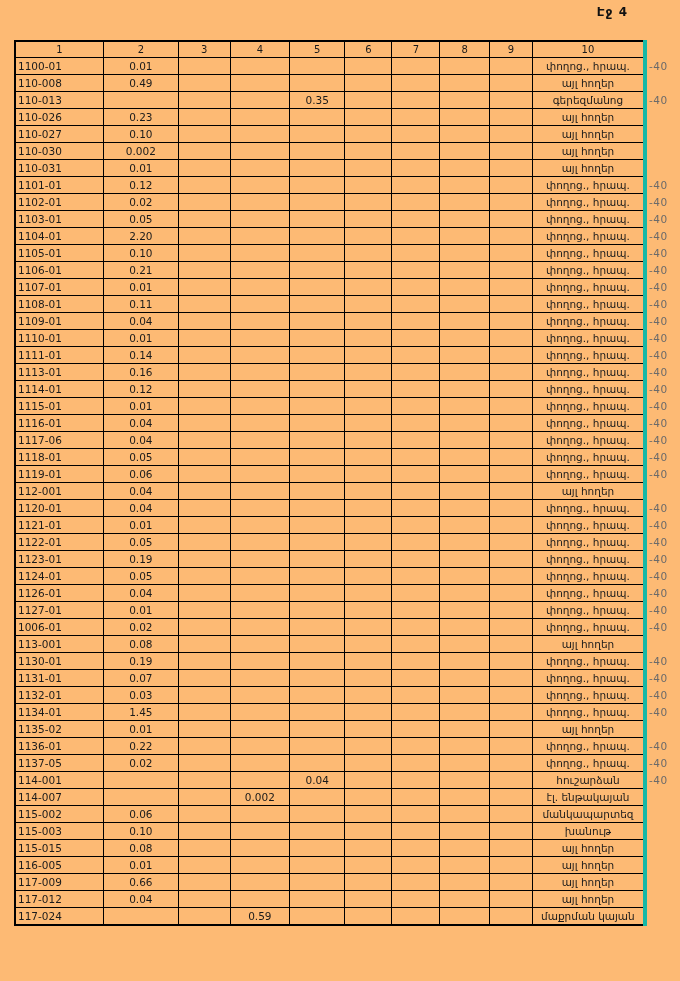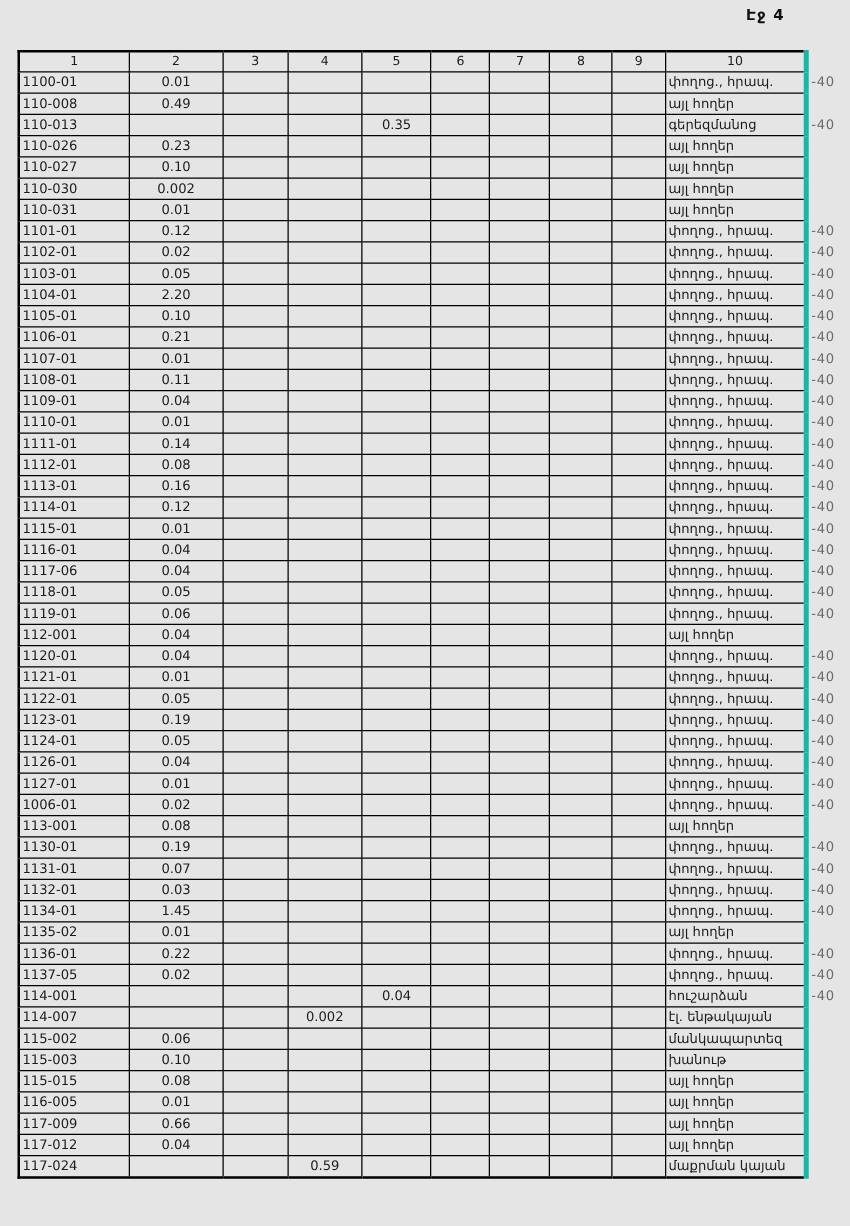--- a/index.html
+++ b/index.html
@@ -9,21 +9,21 @@
     width: 680px;
     height: 981px;
     overflow: hidden;
     font-family: "DejaVu Sans", sans-serif;
     color: #1b1b1b;
   }
   .page {
     position: relative;
     width: 680px;
     height: 981px;
-    background: #e5e5e5;
+    background: #fdba74;
   }
   .page-label {
     position: absolute;
     top: 5px;
     right: 52px;
     font-size: 12px;
     font-weight: 600;
     letter-spacing: 1px;
     color: #111;
   }
@@ -56,21 +56,21 @@
   .c3  { width: 52px; }
   .c4  { width: 58px; }
   .c5  { width: 54px; }
   .c6  { width: 47px; }
   .c7  { width: 48px; }
   .c8  { width: 50px; }
   .c9  { width: 42px; }
   .c10 { width: 108px; }
   .col1  { text-align: left; padding-left: 4px; }
   .col2, .col3, .col4, .col5, .col6, .col7, .col8, .col9 { text-align: center; }
-  .col10 { text-align: left; padding-left: 3px; margin-left: 19px; }
+  .col10 { text-align: center; padding-left: 3px; margin-left: 19px; }
   
   .scan-table th.c1,  .scan-table td.col1  { border-left: 2px solid #000; }
   .scan-table th.c10, .scan-table td.col10 { border-right: 4px solid #14b8a6; }
   .scan-table tbody tr:last-child td:not(.margin-cell) { border-bottom: 2px solid #000; }
   
   .margin-cell {
     border: none !important;
     width: 28px;
     font-size: 8px;
     color: #6a6a6a;
@@ -330,33 +330,20 @@
           <td class="col4"></td>
           <td class="col5"></td>
           <td class="col6"></td>
           <td class="col7"></td>
           <td class="col8"></td>
           <td class="col9"></td>
           <td class="col10">փողոց., հրապ.</td>
           <td class="margin-cell">-40</td>
         </tr>
         <tr>
-          <td class="col1">1112-01</td>
-          <td class="col2">0.08</td>
-          <td class="col3"></td>
-          <td class="col4"></td>
-          <td class="col5"></td>
-          <td class="col6"></td>
-          <td class="col7"></td>
-          <td class="col8"></td>
-          <td class="col9"></td>
-          <td class="col10">փողոց., հրապ.</td>
-          <td class="margin-cell">-40</td>
-        </tr>
-        <tr>
           <td class="col1">1113-01</td>
           <td class="col2">0.16</td>
           <td class="col3"></td>
           <td class="col4"></td>
           <td class="col5"></td>
           <td class="col6"></td>
           <td class="col7"></td>
           <td class="col8"></td>
           <td class="col9"></td>
           <td class="col10">փողոց., հրապ.</td>

